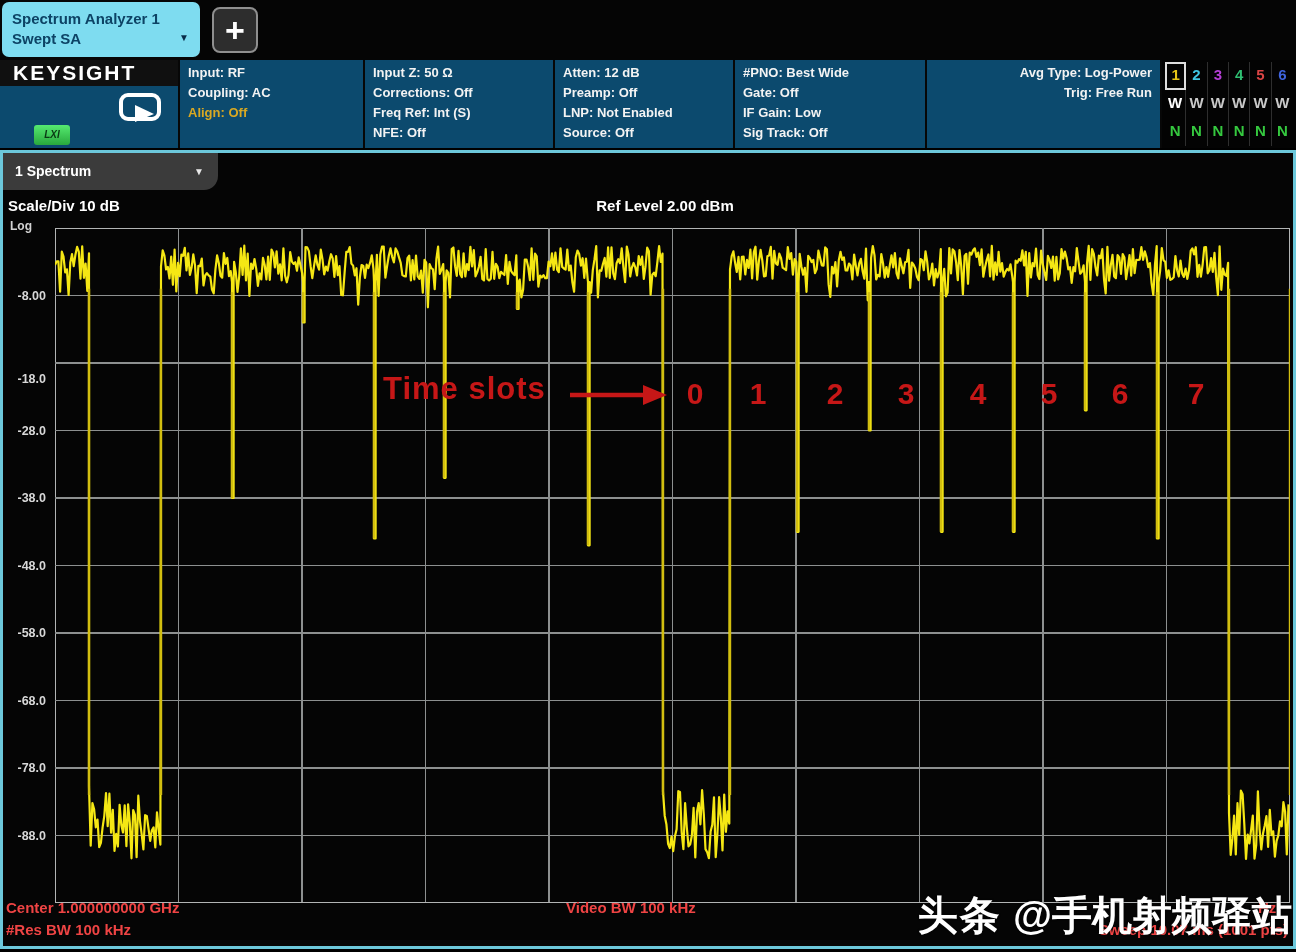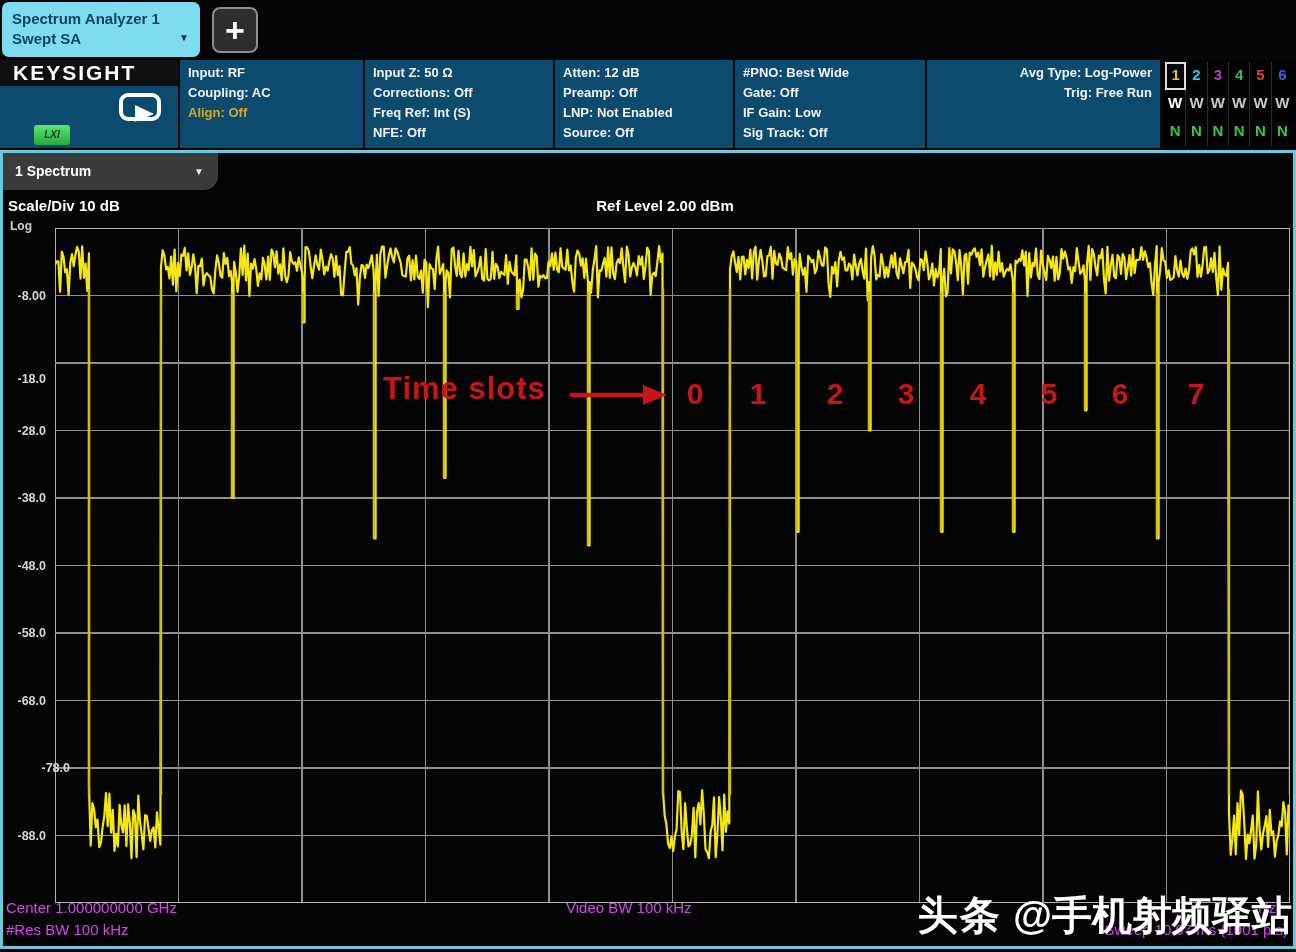--- a/index.html
+++ b/index.html
@@ -51,21 +51,21 @@
   .loglabel{position:absolute;left:10px;top:219px;font-size:12px;font-weight:bold;color:#d2d2d2;}
   #chart{position:absolute;left:55px;top:228px;}
   .ytick{position:absolute;left:0;width:46px;text-align:right;font-size:12.5px;font-weight:bold;
        color:#d8d8d8;transform:translateY(-50%);}
   .ann-label{position:absolute;left:383px;top:371px;font-size:31px;font-weight:bold;
        letter-spacing:1px;}
   .slotnum{position:absolute;top:377px;font-size:30px;font-weight:bold;
        transform:translateX(-50%);}
 
   
-  .fitem{position:absolute;font-size:15px;font-weight:normal;color:#d946ef;white-space:nowrap;}
+  .fitem{position:absolute;font-size:15px;font-weight:bold;color:#ef4444;white-space:nowrap;}
   .f-center{left:6px;top:899px;}
   .f-vbw{left:566px;top:899px;}
   .f-hz{left:1258px;top:899px;}
   .f-rbw{left:6px;top:921px;}
   .f-sweep{right:8px;top:921px;}
 
   
   .watermark{position:absolute;right:4px;top:888px;font-size:40px;color:#fff;
        font-weight:bold;white-space:nowrap;z-index:9;text-shadow:0 0 2px rgba(0,0,0,.55);}
   .watermark .wm1{font-weight:900;letter-spacing:2px;}
@@ -201,21 +201,21 @@
     </svg>
 
   <div id="yticks">
       <div class="ytick" style="top: 295.5px;">-8.00</div>
       <div class="ytick" style="top: 379px;">-18.0</div>
       <div class="ytick" style="top: 430.5px;">-28.0</div>
       <div class="ytick" style="top: 498px;">-38.0</div>
       <div class="ytick" style="top: 565.5px;">-48.0</div>
       <div class="ytick" style="top: 633px;">-58.0</div>
       <div class="ytick" style="top: 700.5px;">-68.0</div>
-      <div class="ytick" style="top: 768px; padding-left: 24px;">-78.0</div>
+      <div class="ytick" style="top: 768px;">-78.0</div>
       <div class="ytick" style="top: 835.5px;">-88.0</div>
     </div>
 
   <div class="ann-label" style="color: rgb(198, 23, 23);">Time slots</div>
   <div id="slots">
       <div class="slotnum" style="left: 695px; color: rgb(198, 23, 23);">0</div>
       <div class="slotnum" style="left: 758px; color: rgb(198, 23, 23);">1</div>
       <div class="slotnum" style="left: 835px; color: rgb(198, 23, 23);">2</div>
       <div class="slotnum" style="left: 906px; color: rgb(198, 23, 23);">3</div>
       <div class="slotnum" style="left: 978px; color: rgb(198, 23, 23);">4</div>

